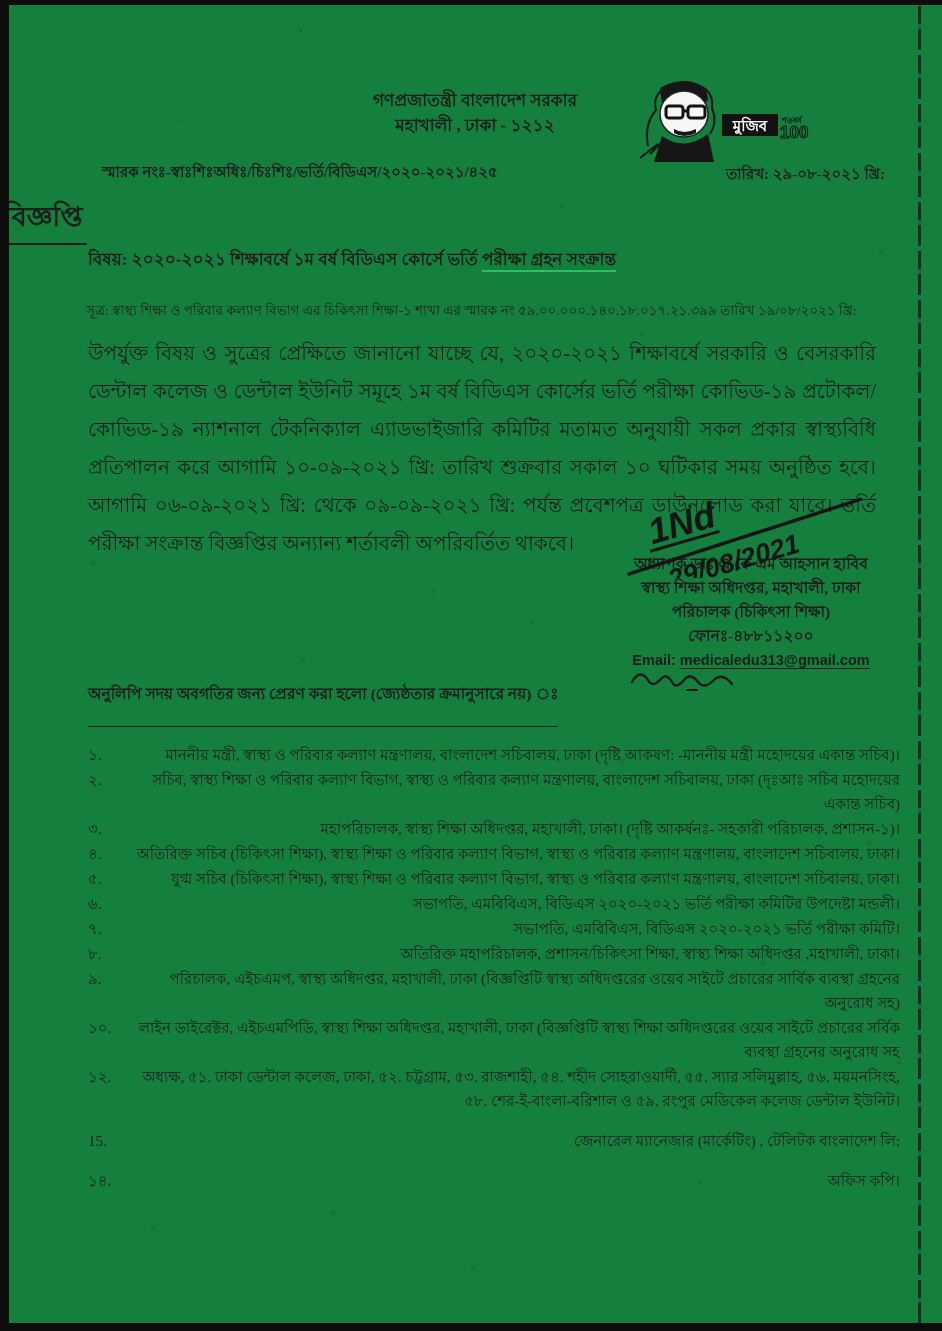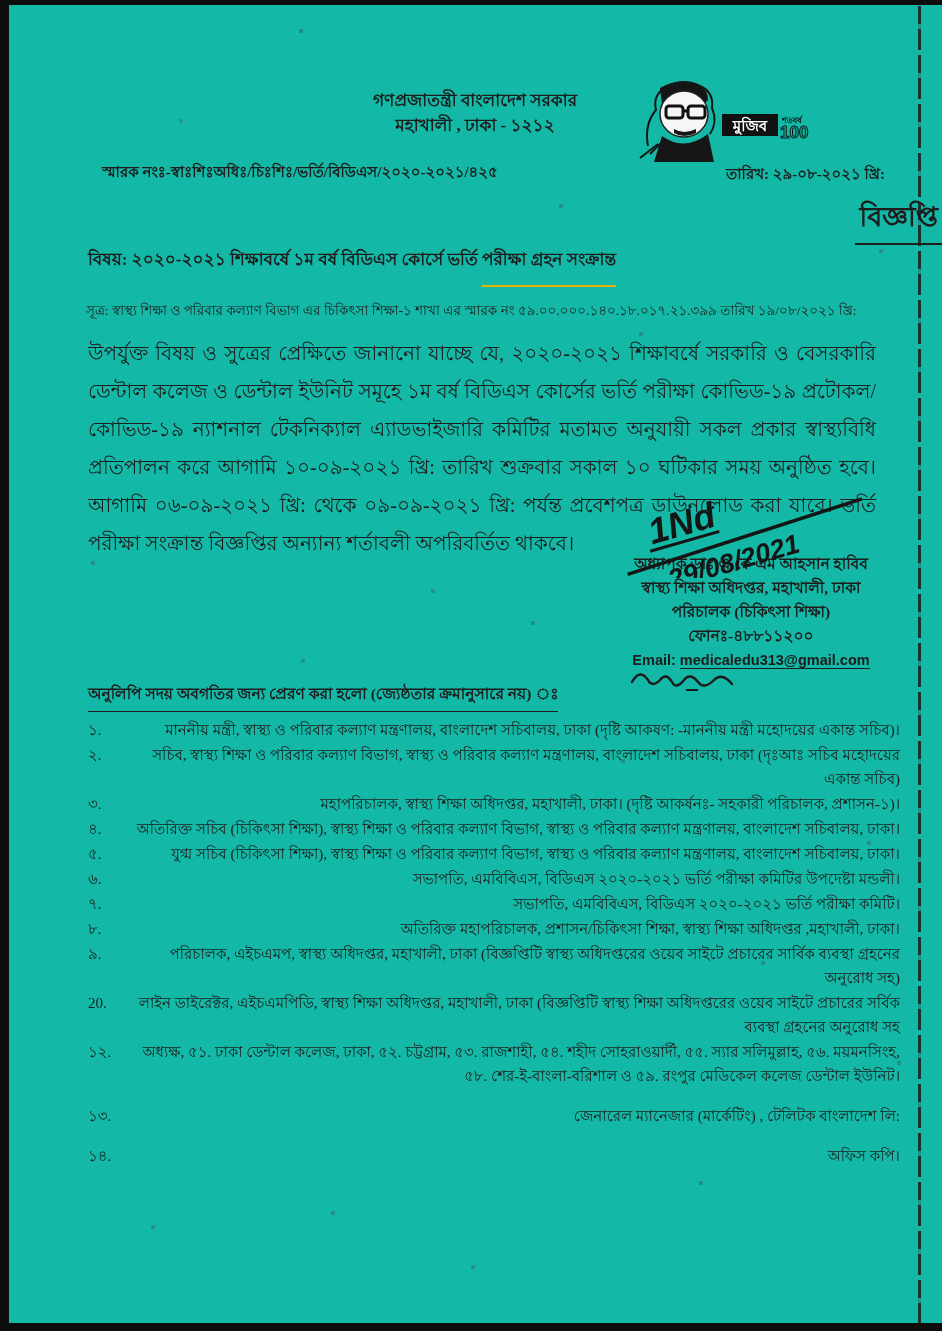--- a/index.html
+++ b/index.html
@@ -1,18 +1,18 @@
 <!DOCTYPE html>
 <html lang="bn"><head>
 <meta charset="utf-8">
 <style>
   html,body{margin:0;padding:0;background:#2a2a2a;}
   .stage{
     position:relative;width:942px;height:1331px;margin:0 auto;
-    background:#14b8a6;overflow:hidden;
+    background:#15803d;overflow:hidden;
     font-family:"Liberation Serif","DejaVu Serif",serif;
     color:#1d1d1d;
   }
   
   .edge{position:absolute;background:#0d0d0d;z-index:5;}
   .edge.left{left:0;top:0;width:9px;height:1331px;}
   .edge.top{left:0;top:0;width:942px;height:5px;}
   .edge.bottom{left:0;top:1323px;width:942px;height:8px;}
   .edge.rightline{
     left:918px;top:6px;width:3px;height:1317px;background:transparent;
@@ -29,40 +29,40 @@
     898px 1062px 0 1px rgba(60,60,60,.3),332px 1212px 0 1px rgba(60,60,60,.3),
     472px 1266px 0 1px rgba(60,60,60,.3),700px 1182px 0 1px rgba(60,60,60,.3),
     152px 1226px 0 1px rgba(60,60,60,.3),822px 472px 0 1px rgba(60,60,60,.3);}
   
   .gov-header{position:absolute;left:280px;top:88px;width:390px;text-align:center;
     font-weight:bold;font-size:17px;line-height:25px;}
   .memo{position:absolute;left:102px;top:160px;font-size:15px;font-weight:bold;text-align:right;}
   .issue-date{position:absolute;left:726px;top:162px;font-size:15px;font-weight:bold;}
   .logo{position:absolute;left:634px;top:74px;width:176px;height:88px;}
   
-  .notice-title{position:absolute;left:0;top:196px;width:942px;text-align:right;}
+  .notice-title{position:absolute;left:0;top:196px;width:942px;text-align:left;}
   .notice-title span{display:inline-block;font-size:27px;font-weight:bold;
     border-bottom:2px solid #1d1d1d;padding:0 4px 2px;}
   .subject{position:absolute;left:88px;top:246px;font-size:17px;font-weight:bold;}
-  .subject .u{border-bottom:2px solid #eab308;padding-bottom:16px;}
+  .subject .u{border-bottom:2px solid #22c55e;padding-bottom:1px;}
   .reference{position:absolute;left:86px;top:300px;width:790px;font-size:13.5px;}
   .body-para{position:absolute;left:88px;top:334px;width:788px;font-size:20px;
     line-height:38px;text-align:justify;}
   
   .handwriting{position:absolute;left:620px;top:468px;width:260px;height:110px;z-index:2;}
   
   .signature{position:absolute;left:566px;top:552px;width:370px;text-align:center;
     font-size:15.5px;font-weight:bold;line-height:24px;}
   .signature .email-line{font-family:"Liberation Sans","DejaVu Sans",sans-serif;font-size:14.5px;}
   .signature .email-line .u{border-bottom:1.5px solid #1d1d1d;}
   .sig-scribble{position:absolute;left:628px;top:668px;width:120px;height:26px;}
   
   .cc{position:absolute;left:88px;top:682px;width:812px;}
   .cc-heading{display:inline-block;font-size:15.5px;font-weight:bold;
-    border-bottom:1.5px solid #1d1d1d;padding-bottom:3px;margin-bottom:6px;}
+    border-bottom:1.5px solid #1d1d1d;padding-bottom:18px;margin-bottom:16px;}
   .cc-list{margin:0;padding:0;list-style:none;font-size:15px;line-height:24px;}
   .cc-item{display:flex;margin-bottom:1px;}
   .cc-item .num{flex:0 0 36px;}
   .cc-item .txt{flex:1;text-align:right;}
   .cc-item.gap{margin-top:16px;}
   [data-name]{box-sizing:border-box;}
 </style>
 </head>
 <body>
 
@@ -172,29 +172,29 @@
         </li>
       <li class="cc-item" data-name="cc-item">
           <span class="num" data-name="cc-item-number">৮.</span>
           <span class="txt" data-name="cc-item-text">অতিরিক্ত মহাপরিচালক, প্রশাসন/চিকিৎসা শিক্ষা, স্বাস্থ্য শিক্ষা অধিদপ্তর ,মহাখালী, ঢাকা।</span>
         </li>
       <li class="cc-item" data-name="cc-item">
           <span class="num" data-name="cc-item-number">৯.</span>
           <span class="txt" data-name="cc-item-text">পরিচালক, এইচএমপ, স্বাস্থ্য অধিদপ্তর, মহাখালী, ঢাকা (বিজ্ঞপ্তিটি স্বাস্থ্য অধিদপ্তরের ওয়েব সাইটে প্রচারের সার্বিক ব্যবস্থা গ্রহনের অনুরোধ সহ)</span>
         </li>
       <li class="cc-item" data-name="cc-item">
-          <span class="num" data-name="cc-item-number">20.</span>
+          <span class="num" data-name="cc-item-number">১০.</span>
           <span class="txt" data-name="cc-item-text">লাইন ডাইরেক্টর, এইচএমপিডি, স্বাস্থ্য শিক্ষা অধিদপ্তর, মহাখালী, ঢাকা (বিজ্ঞপ্তিটি স্বাস্থ্য শিক্ষা অধিদপ্তরের ওয়েব সাইটে প্রচারের সর্বিক ব্যবস্থা গ্রহনের অনুরোধ সহ</span>
         </li>
       <li class="cc-item" data-name="cc-item">
           <span class="num" data-name="cc-item-number">১২.</span>
           <span class="txt" data-name="cc-item-text">অধ্যক্ষ, ৫১. ঢাকা ডেন্টাল কলেজ, ঢাকা, ৫২. চট্টগ্রাম, ৫৩. রাজশাহী,  ৫৪. শহীদ সোহরাওয়ার্দী,  ৫৫. স্যার সলিমুল্লাহ, ৫৬. ময়মনসিংহ, ৫৮. শের-ই-বাংলা-বরিশাল ও ৫৯. রংপুর মেডিকেল কলেজ ডেন্টাল ইউনিট।</span>
         </li>
       <li class="cc-item gap" data-name="cc-item">
-          <span class="num" data-name="cc-item-number">১৩.</span>
+          <span class="num" data-name="cc-item-number">15.</span>
           <span class="txt" data-name="cc-item-text">জেনারেল ম্যানেজার (মার্কেটিং) , টেলিটক বাংলাদেশ লি:</span>
         </li>
       <li class="cc-item gap" data-name="cc-item">
           <span class="num" data-name="cc-item-number">১৪.</span>
           <span class="txt" data-name="cc-item-text">অফিস কপি।</span>
         </li>
     </ol>
   </div>
 
   <div class="edge left" data-name="scan-border-left"></div>

